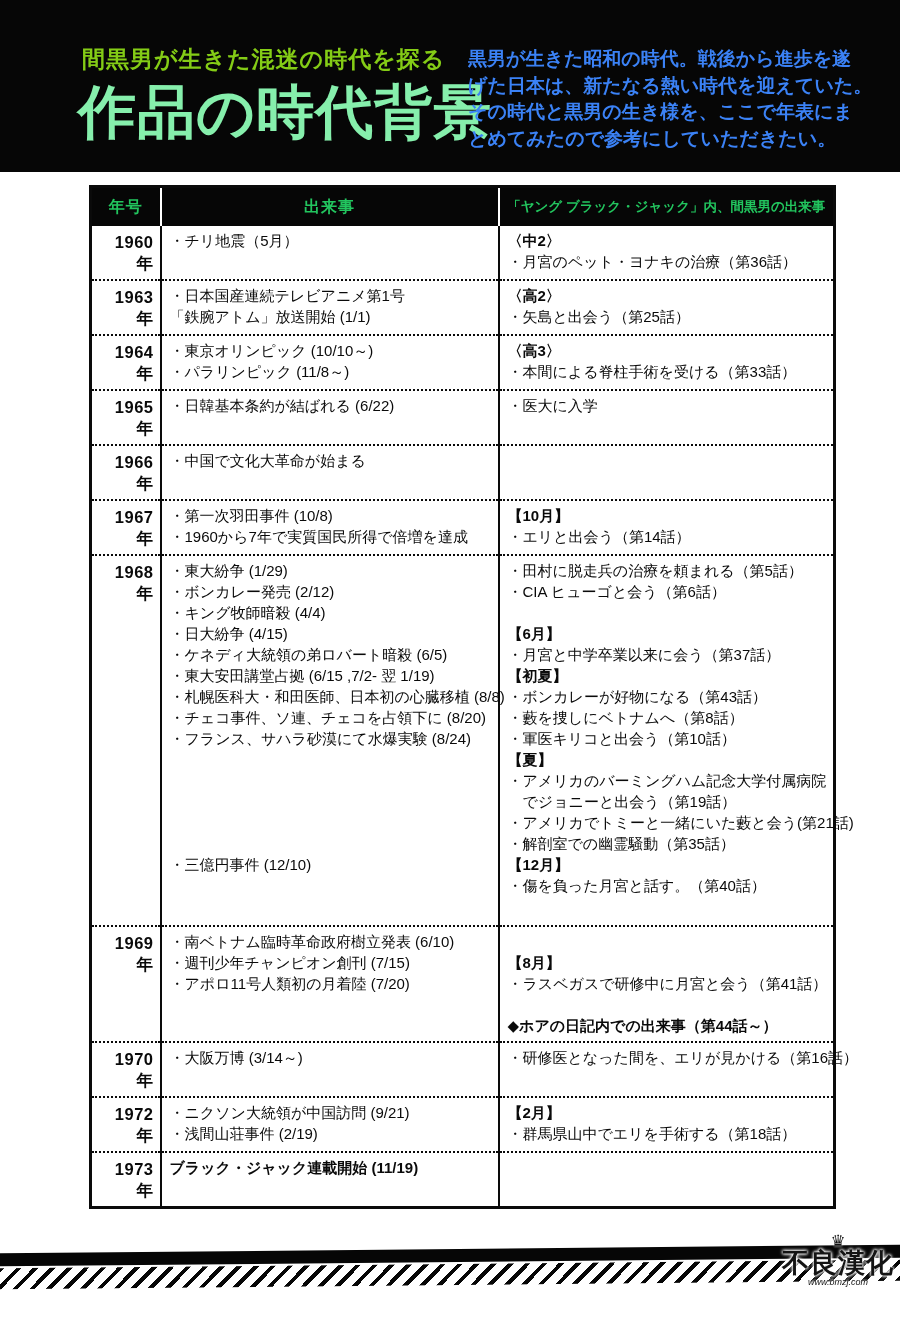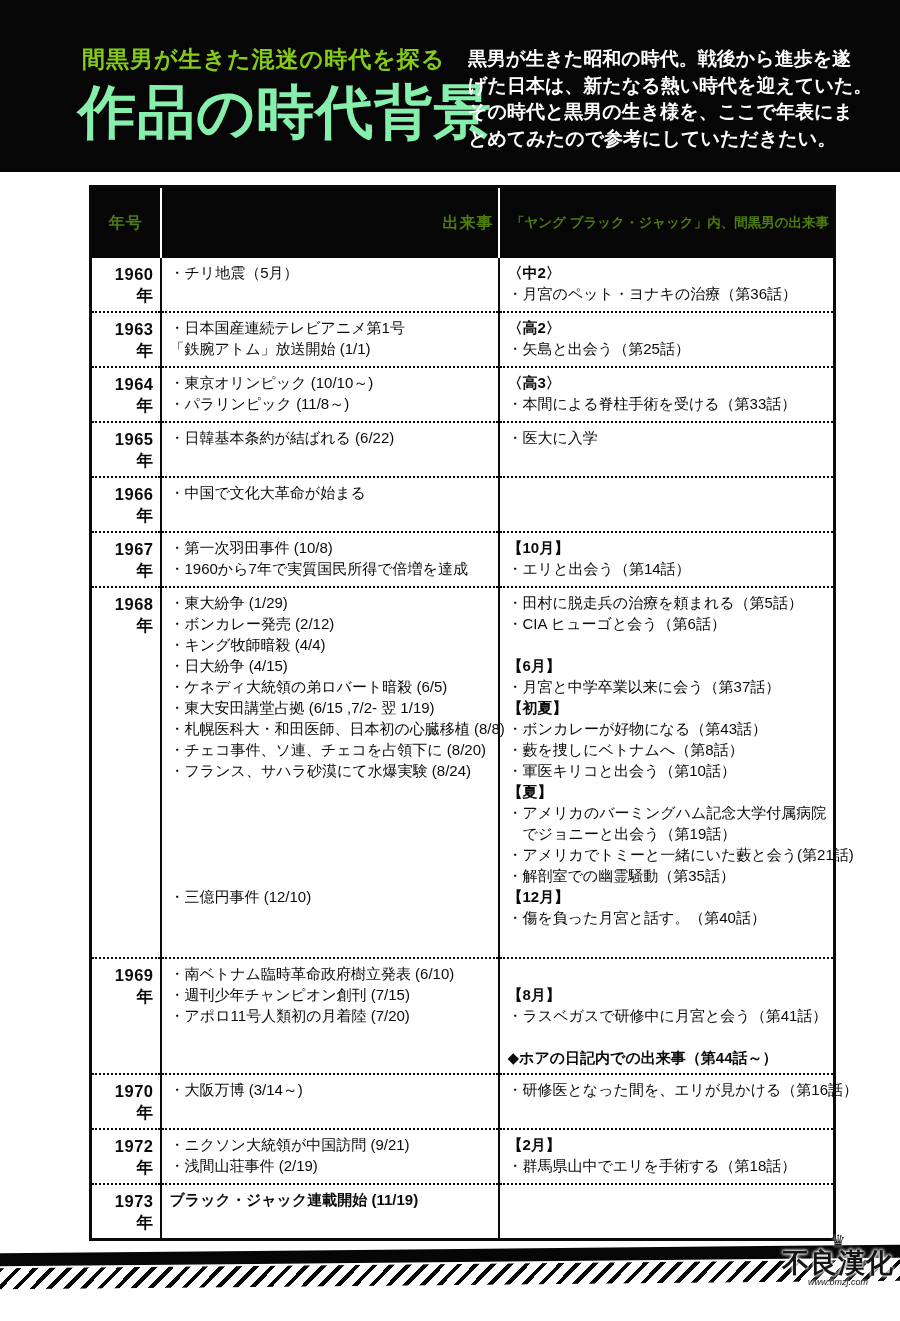--- a/index.html
+++ b/index.html
@@ -5,31 +5,31 @@
   html,body{margin:0;padding:0;}
   body{width:900px;height:1321px;background:#fff;position:relative;overflow:hidden;
        font-family:"Liberation Sans","DejaVu Sans",sans-serif;color:#0a0a0a;}
 
   
   .banner{position:absolute;left:0;top:0;width:900px;height:172px;background:#060606;}
   .tagline{position:absolute;left:82px;top:44px;color:#84cc16;font-size:23px;font-weight:bold;
            letter-spacing:1px;white-space:nowrap;}
   .big-title{position:absolute;left:78px;top:74px;color:#86efac;font-size:58px;font-weight:bold;
              font-family:"Liberation Serif","DejaVu Serif",serif;letter-spacing:1px;white-space:nowrap;}
-  .intro{position:absolute;left:468px;top:46px;width:380px;color:#ffffff;font-size:19px;
+  .intro{position:absolute;left:468px;top:46px;width:380px;color:#3b82f6;font-size:19px;
          font-weight:bold;line-height:26.5px;}
   .intro .iln{white-space:nowrap;}
 
   
   .tablewrap{position:absolute;left:89px;top:185px;}
   table{border-collapse:collapse;table-layout:fixed;width:744px;background:#fff;
         border:3px solid #0a0a0a;}
-  thead th{background:#060606;color:#4d7c0f;height:38px;font-size:16px;font-weight:bold;
-           text-align:center;padding:16px 4px;letter-spacing:1px;}
-  thead th + th{border-left:2px solid #fff;text-align:right;}
+  thead th{background:#060606;color:#22c55e;height:38px;font-size:16px;font-weight:bold;
+           text-align:center;padding:0 4px;letter-spacing:1px;}
+  thead th + th{border-left:2px solid #fff;}
   thead th:nth-child(3){font-size:13.5px;letter-spacing:0;}
   tbody td{vertical-align:top;padding:4px 6px 5px 8px;font-size:15px;line-height:21px;}
   tbody td.year{text-align:right;font-weight:bold;font-size:16.5px;border-right:2px solid #0a0a0a;
                 padding-top:6px;letter-spacing:0.5px;}
   tbody td.events{border-right:2px solid #0a0a0a;}
   tbody tr + tr td{border-top:2px dotted #0a0a0a;}
   tbody tr:nth-child(7) td{height:358px;}   
   tbody tr:nth-child(14) td{height:28px;}   
   .ln{min-height:21px;white-space:nowrap;}
   .b{font-weight:bold;}

